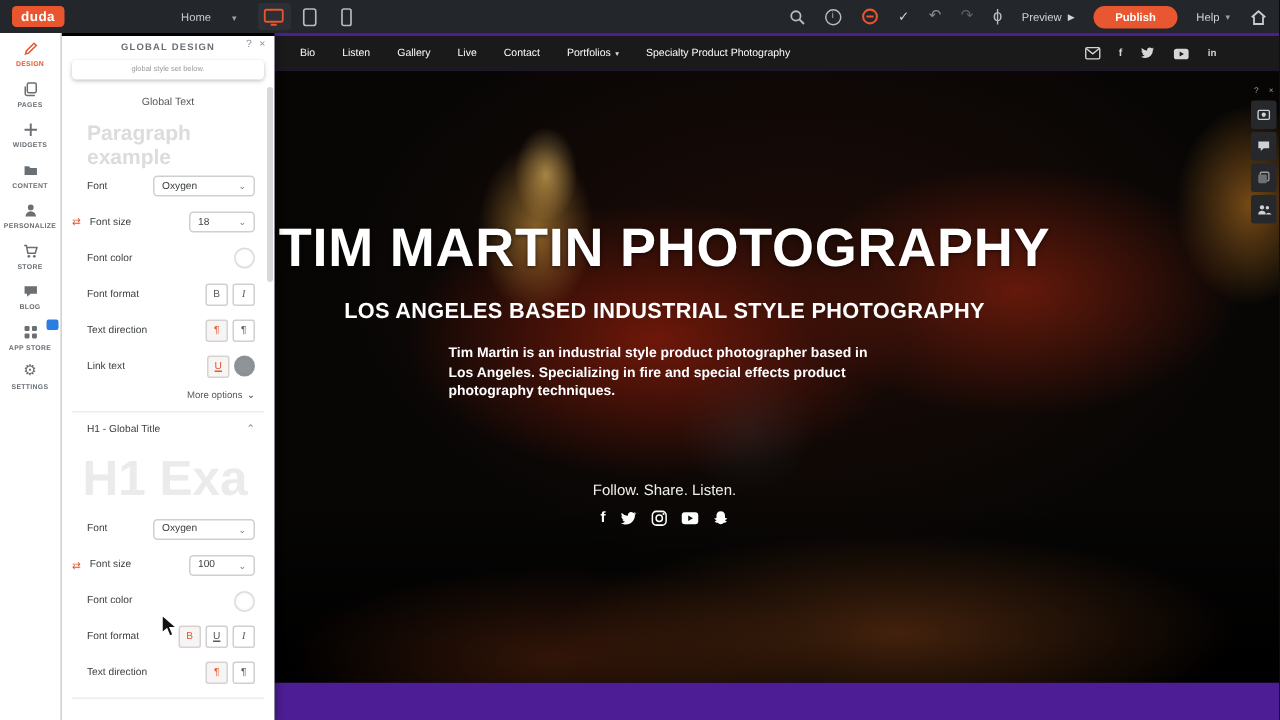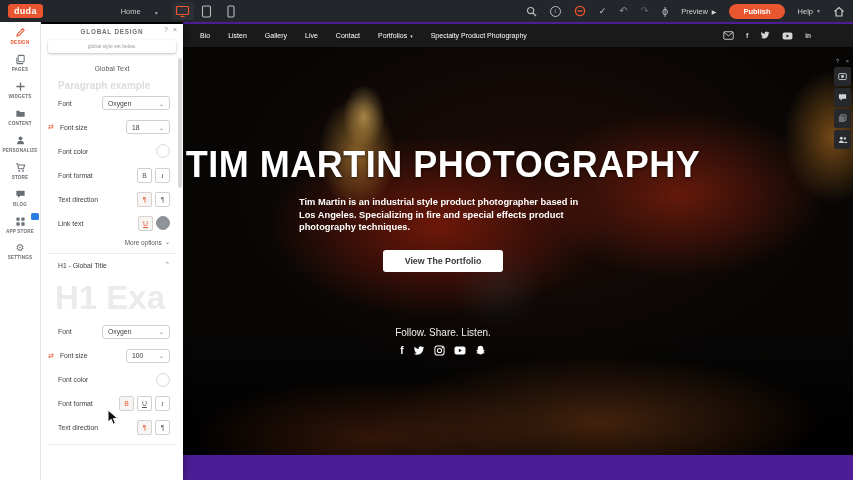--- a/index.html
+++ b/index.html
@@ -41,21 +41,21 @@
         box-shadow:2px 0 5px rgba(0,0,0,.28);z-index:30;box-sizing:border-box;}
   .panel-header{height:15px;position:relative;display:flex;align-items:center;justify-content:center;}
   .panel-title{font-size:6.3px;color:#6b6f73;letter-spacing:.8px;font-weight:bold;}
   .panel-hdr-icons{position:absolute;right:6px;top:2px;display:flex;gap:5px;
         font-size:7px;color:#8a8e92;}
   .note-card{margin:1px 7px 0 7px;height:13px;border-radius:3px;background:#fff;
         box-shadow:0 1px 3px rgba(0,0,0,.25);overflow:hidden;display:flex;
         align-items:flex-start;justify-content:center;}
   .note-text{font-size:5px;color:#9a9a9a;margin-top:3px;}
   .sec-heading{text-align:center;font-size:7px;color:#55595d;margin-top:12px;}
-  .ghost-para{font-size:10px;color:#dcdcdc;font-weight:bold;margin:8px 0 0 17px;}
+  .ghost-para{font-size:14px;color:#dcdcdc;font-weight:bold;margin:8px 0 0 17px;}
   .row{display:flex;align-items:center;justify-content:space-between;height:24px;
         margin:0 13px 0 17px;}
   .row-label{font-size:6.8px;color:#3c4043;display:flex;align-items:center;gap:4px;}
   .fs-icon{color:#e8552f;font-size:7px;position:relative;left:-10px;margin-right:-8px;}
   .dd{height:14px;border:1px solid #cfcfcf;border-radius:3px;background:#fff;
         display:flex;align-items:center;justify-content:space-between;
         padding:0 5px;box-sizing:border-box;}
   .dd-font{width:68px;}
   .dd-size{width:44px;}
   .dd-val{font-size:6.8px;color:#3c4043;}
@@ -405,22 +405,22 @@
         <path d="M4.8 2.7 L8 4.5 L4.8 6.3 z" fill="#1a1a1a"></path>
       </svg>
       <span class="ns-txt" style="font-size:6.5px;">in</span>
     </span>
   </nav>
 
   <div class="hero">
     <div></div>
     <div class="hero-content">
       <div class="hero-title">TIM MARTIN PHOTOGRAPHY</div>
+      <div class="hero-sub">LOS ANGELES BASED INDUSTRIAL STYLE PHOTOGRAPHY</div>
       <div class="hero-desc">Tim Martin is an industrial style product photographer based in Los Angeles. Specializing in fire and special effects product photography techniques.</div>
-      <div class="cta-btn">View The Portfolio</div>
       <div class="follow-txt">Follow. Share. Listen.</div>
       <div class="hero-social">
         <span class="hs-txt">f</span>
         <svg width="12" height="10" viewBox="0 0 12 10">
           <path d="M11 1.2c-.4.2-.8.4-1.2.4.4-.3.7-.7.9-1.2-.4.3-.9.5-1.4.6C8.9.6 8.3.3 7.7.3 6.5.3 5.6 1.3 5.6 2.4l.1.5C4 2.8 2.5 2 1.5.8c-.5 1-.2 2.1.7 2.7-.3 0-.7-.1-1-.3 0 1 .7 1.9 1.7 2.1-.3.1-.6.1-1 .1.3.8 1 1.4 1.9 1.4-.9.7-2 1-3 .9 1 .6 2.1 1 3.3 1 4 0 6.2-3.3 6.2-6.2v-.3c.4-.3.8-.7 1.1-1.2z" fill="#fff"></path>
         </svg>
         <svg width="11" height="11" viewBox="0 0 12 12">
           <rect x="1" y="1" width="10" height="10" rx="2.8" fill="none" stroke="#fff" stroke-width="1.1"></rect>
           <circle cx="6" cy="6" r="2.3" fill="none" stroke="#fff" stroke-width="1.1"></circle>
           <circle cx="9.1" cy="2.9" r=".8" fill="#fff"></circle>

